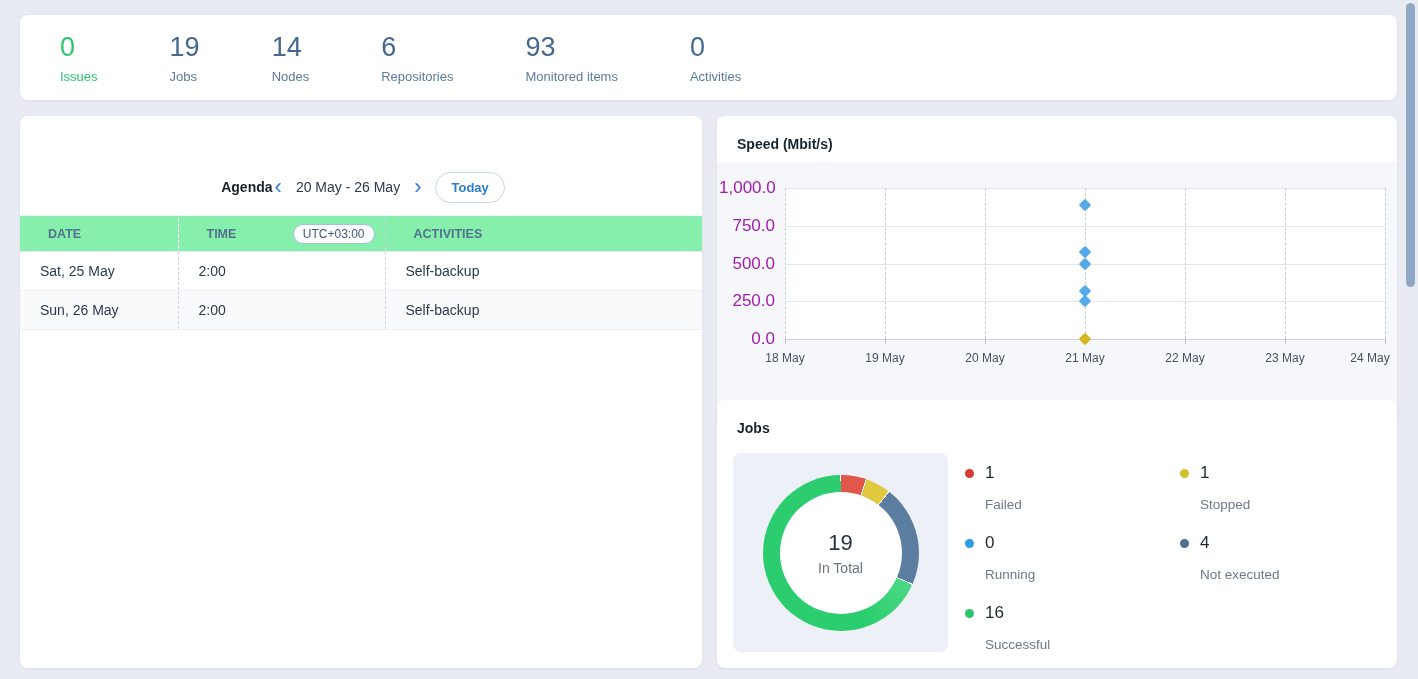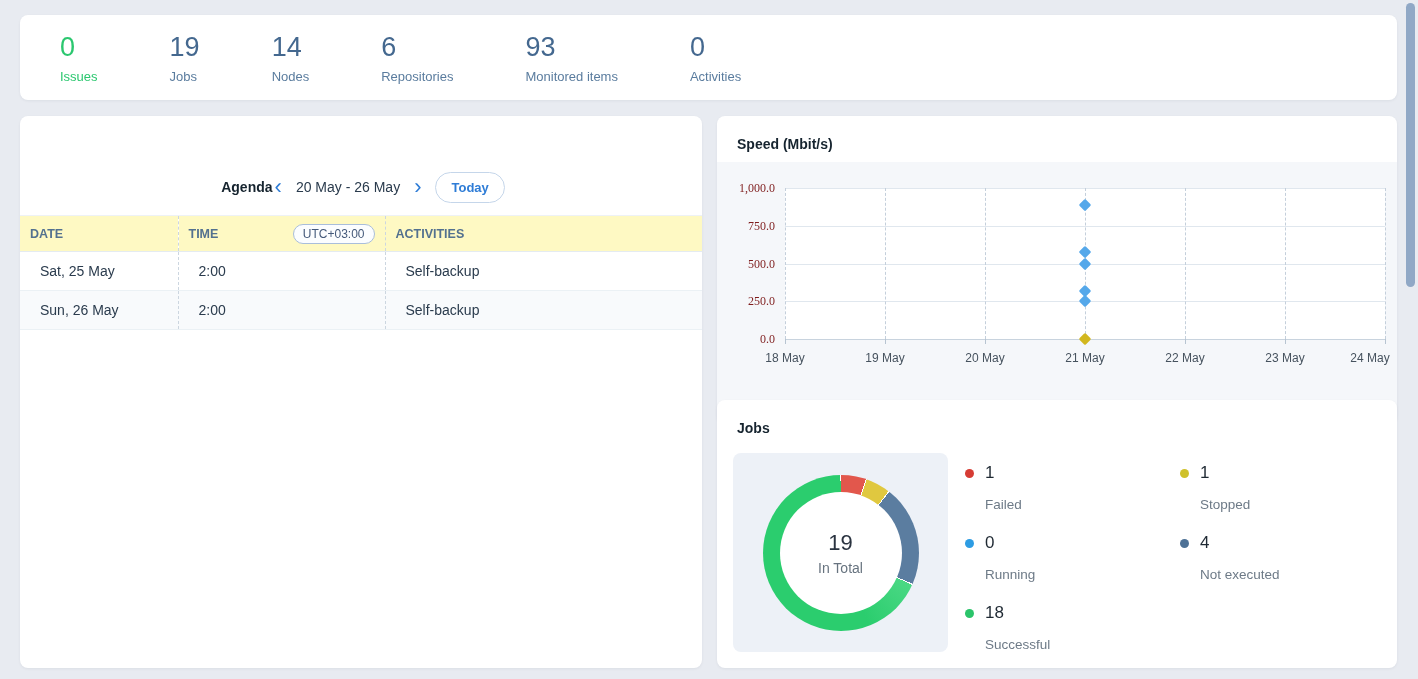--- a/index.html
+++ b/index.html
@@ -22,21 +22,21 @@
                   height:56px; padding:0 16px 0 20px;margin-top:43px; }
   .panel-title { font-size:14px; font-weight:bold; color:#16242f; }
   .agenda-nav { display:flex; align-items:center; gap:12px; }
   .chev { color:#2e7cd6; font-size:22px; line-height:18px; background:none; border:none;
           cursor:pointer; font-family:inherit; padding:0 2px; }
   .date-range { font-size:14px; color:#2a3b4d; }
   .today-btn { border:1px solid #c5d6ea; border-radius:16px; background:#fff;
                color:#2e7cd6; font-weight:bold; font-size:13px; padding:7px 15px;
                cursor:pointer; font-family:inherit; }
   table { width:100%; border-collapse:collapse; }
-  th { background:#fef9c3; height:36px; text-align:left; padding:0 12px 0 10px;
+  th { background:#86efac; height:36px; text-align:left; padding:0 12px 0 28px;
        font-size:12.5px; color:#53718f; border-top:1px solid #eef2f6;
        border-bottom:1px solid #e4ebf1; font-weight:bold; }
   th.col-date { width:158px; } th.col-time { width:207px; position:relative; }
   th + th, td + td { border-left:1px dashed #ccd6e0; }
   .utc-pill { position:absolute; right:10px; top:50%; transform:translateY(-50%);
               border:1px solid #a9bedb; border-radius:11px; padding:2px 9px;
               font-size:12px; font-weight:normal; color:#44597a; background:#fbfdff;
               cursor:pointer; }
   td { height:39px; padding:0 12px 0 20px; font-size:14px; color:#2a3b4d;
        border-bottom:1px solid #ebf1f5; }
@@ -45,21 +45,21 @@
   
   #speed-panel { left:717px; top:116px; width:680px; height:308px; overflow:hidden; }
   .panel-title-row { padding:19px 20px 0; }
   .chart-region { position:absolute; left:0; right:0; top:46px; bottom:0;
                   background:#f5f7fa; border-radius:0 0 8px 8px; }
   .plot { position:absolute; left:68px; top:26px; width:600px; height:151px; background:#ffffff; }
   .hline { position:absolute; left:0; right:0; height:0; border-top:1px solid #e0e7ee; }
   .hline.axis { border-top:1px solid #c8d3de; }
   .vline { position:absolute; top:0; bottom:0; width:0; border-left:1px dashed #c4cfdb; }
   .ylabel { position:absolute; left:-66px; width:56px; text-align:right;
-            font-size:12px; color:#7f1d1d; transform:translateY(-50%);font-family:Liberation Serif, serif; }
+            font-size:17px; color:#a21caf; transform:translateY(-50%); }
   .xlabel { position:absolute; top:calc(100% + 12px); transform:translateX(-50%);
             font-size:12px; color:#46525e; white-space:nowrap; }
   .xlabel.last { transform:translateX(-88%); }
   .tick { position:absolute; top:100%; height:5px; width:0; border-left:1px solid #b7c4d1; }
   .pt { position:absolute; width:9px; height:9px; border-radius:1.5px;
         transform:translate(-50%,-50%) rotate(45deg); }
 
   
   #jobs-panel { left:717px; top:400px; width:680px; height:268px; }
   .donut-box { position:absolute; left:16px; top:53px; width:215px; height:199px;
@@ -246,21 +246,21 @@
     <div class="lg-top">
       <span class="lg-dot" style="background: rgb(77, 113, 149);"></span>
       <span class="lg-count">4</span>
     </div>
     <div class="lg-label">Not executed</div>
   </div>
 
   <div class="lg-item">
     <div class="lg-top">
       <span class="lg-dot" style="background: rgb(43, 196, 106);"></span>
-      <span class="lg-count">18</span>
+      <span class="lg-count">16</span>
     </div>
     <div class="lg-label">Successful</div>
   </div>
 </div>
   </div>
 
   <div class="scroll-thumb"></div>
 </div>
 
 </body></html>

